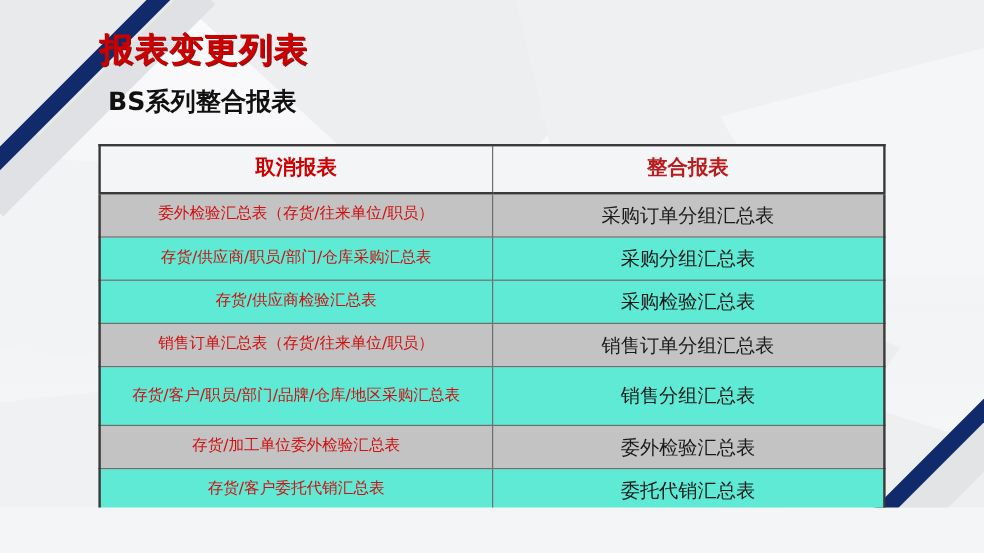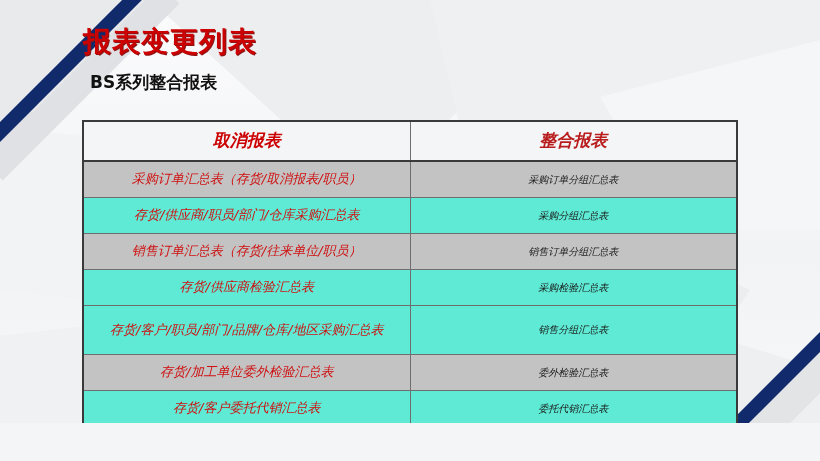--- a/index.html
+++ b/index.html
@@ -120,21 +120,21 @@
     font-weight: bold;
     color: #cc0000;
     letter-spacing: 1px;
     text-shadow: 1px 1px 0 #8c1414;
     white-space: nowrap;
   }
   .subtitle {
     position: absolute;
     left: 90px;
     top: 71px;
-    font-size: 17px;
+    font-size: 21px;
     font-weight: bold;
     color: #111111;
     white-space: nowrap;
   }
 
   
   .table-wrap {
     position: absolute;
     left: 82px;
     top: 120px;
@@ -145,21 +145,20 @@
     border-collapse: collapse;
     table-layout: fixed;
     border: 2px solid #3a3a3a;
   }
   table.report td {
     border: 1px solid #6e6e6e;
     text-align: center;
     vertical-align: middle;
     padding: 3px 4px;
     line-height: 1.12;
-    font-style: italic;
   }
   table.report col.c-left  { width: 327px; }
   table.report col.c-right { width: 327px; }
 
   tr.head td {
     height: 32px;
     background: #f4f5f6;
     font-size: 17px;
     font-weight: bold;
     border-bottom: 2px solid #3a3a3a;
@@ -172,21 +171,21 @@
 
   tr.body td { height: 29px; }
   tr.body.tall td { height: 42px; }
 
   td.cell-cancel {
     color: #cf1111;
     font-size: 13px;
   }
   td.cell-merge {
     color: #1a1a1a;
-    font-size: 10px;
+    font-size: 16px;
   }
 </style>
 </head>
 <body>
 
 <div id="slide">
 
   <div class="bg-layer">
     <div class="poly p1"></div>
     <div class="poly p2"></div>
@@ -215,40 +214,40 @@
         <col class="c-left">
         <col class="c-right">
       </colgroup>
       <tbody>
         <tr class="head">
           <td class="h-cancel">取消报表</td>
           <td class="h-merge">整合报表</td>
         </tr>
 
         <tr class="body r-odd">
-          <td class="cell-cancel">采购订单汇总表（存货/取消报表/职员）</td>
+          <td class="cell-cancel">委外检验汇总表（存货/往来单位/职员）</td>
           <td class="cell-merge">采购订单分组汇总表</td>
         </tr>
 
         <tr class="body r-even">
           <td class="cell-cancel">存货/供应商/职员/部门/仓库采购汇总表</td>
           <td class="cell-merge">采购分组汇总表</td>
         </tr>
 
 
+        <tr class="body r-even">
+          <td class="cell-cancel">存货/供应商检验汇总表</td>
+          <td class="cell-merge">采购检验汇总表</td>
+        </tr>
+
         <tr class="body r-odd">
           <td class="cell-cancel">销售订单汇总表（存货/往来单位/职员）</td>
           <td class="cell-merge">销售订单分组汇总表</td>
         </tr>
 
-        <tr class="body r-even">
-          <td class="cell-cancel">存货/供应商检验汇总表</td>
-          <td class="cell-merge">采购检验汇总表</td>
-        </tr>
-
         <tr class="body r-even tall">
           <td class="cell-cancel">存货/客户/职员/部门/品牌/仓库/地区采购汇总表</td>
           <td class="cell-merge">销售分组汇总表</td>
         </tr>
 
         <tr class="body r-odd">
           <td class="cell-cancel">存货/加工单位委外检验汇总表</td>
           <td class="cell-merge">委外检验汇总表</td>
         </tr>
 

